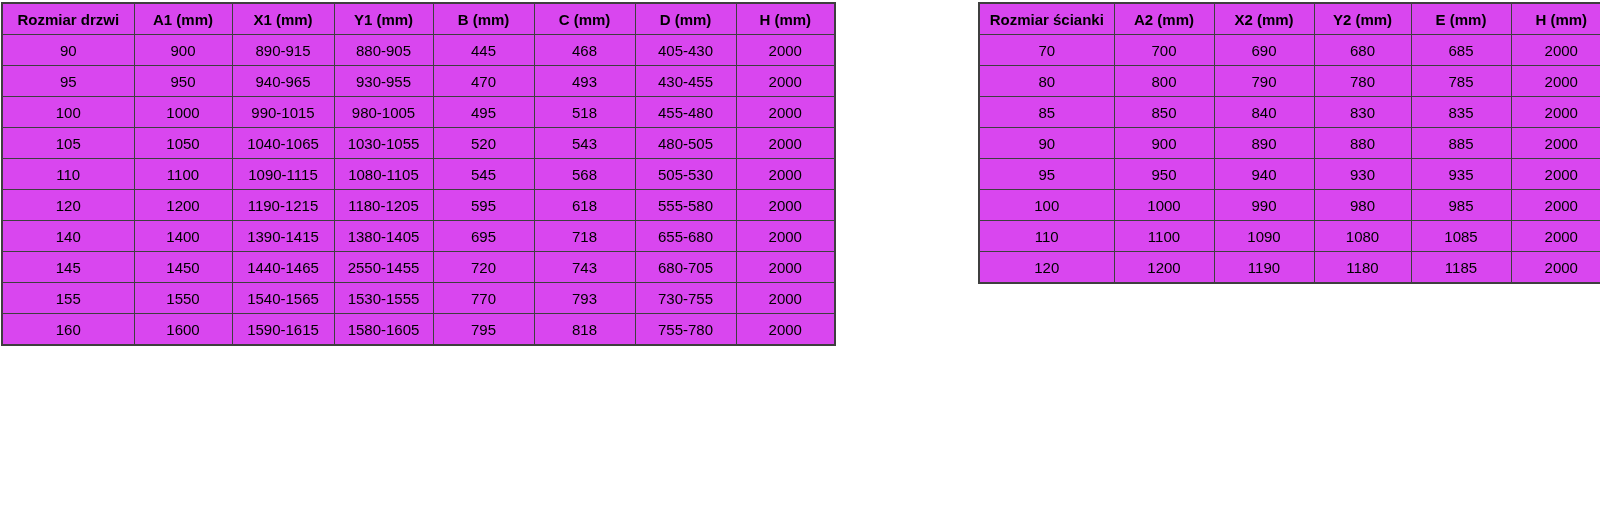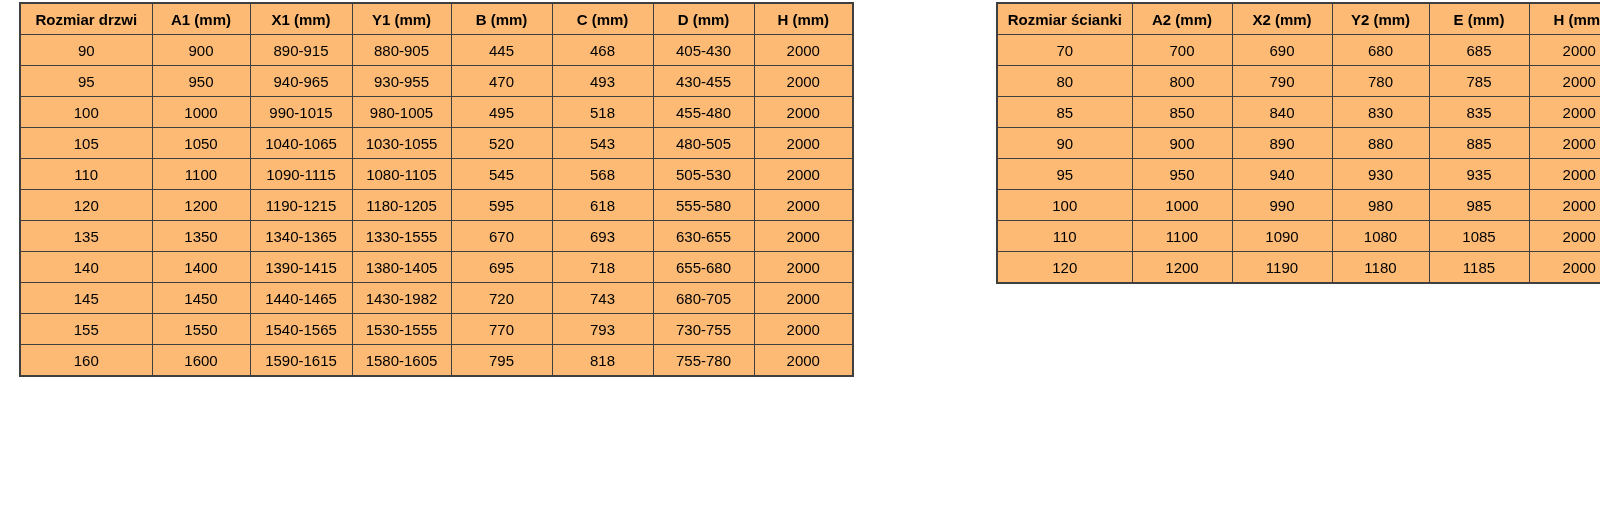--- a/index.html
+++ b/index.html
@@ -11,24 +11,23 @@
     width: 1600px;
     height: 515px;
     position: relative;
     font-family: "Liberation Sans", sans-serif;
     color: #000000;
   }
   .size-table {
     position: absolute;
     border-collapse: collapse;
     table-layout: fixed;
-    background: #fdba74;
+    background: #d946ef;
     font-size: 15px;
     border: 2px solid #3f3f3f;
-    margin-left: 18px;
   }
   .size-table th,
   .size-table td {
     border: 1px solid #3f3f3f;
     text-align: center;
     vertical-align: middle;
     padding: 0;
     height: 30px;
     white-space: nowrap;
     overflow: hidden;
@@ -132,44 +131,34 @@
         <td>120</td>
         <td>1200</td>
         <td>1190-1215</td>
         <td>1180-1205</td>
         <td>595</td>
         <td>618</td>
         <td>555-580</td>
         <td>2000</td>
       </tr>
       <tr>
-        <td>135</td>
-        <td>1350</td>
-        <td>1340-1365</td>
-        <td>1330-1555</td>
-        <td>670</td>
-        <td>693</td>
-        <td>630-655</td>
-        <td>2000</td>
-      </tr>
-      <tr>
         <td>140</td>
         <td>1400</td>
         <td>1390-1415</td>
         <td>1380-1405</td>
         <td>695</td>
         <td>718</td>
         <td>655-680</td>
         <td>2000</td>
       </tr>
       <tr>
         <td>145</td>
         <td>1450</td>
         <td>1440-1465</td>
-        <td>1430-1982</td>
+        <td>2550-1455</td>
         <td>720</td>
         <td>743</td>
         <td>680-705</td>
         <td>2000</td>
       </tr>
       <tr>
         <td>155</td>
         <td>1550</td>
         <td>1540-1565</td>
         <td>1530-1555</td>

